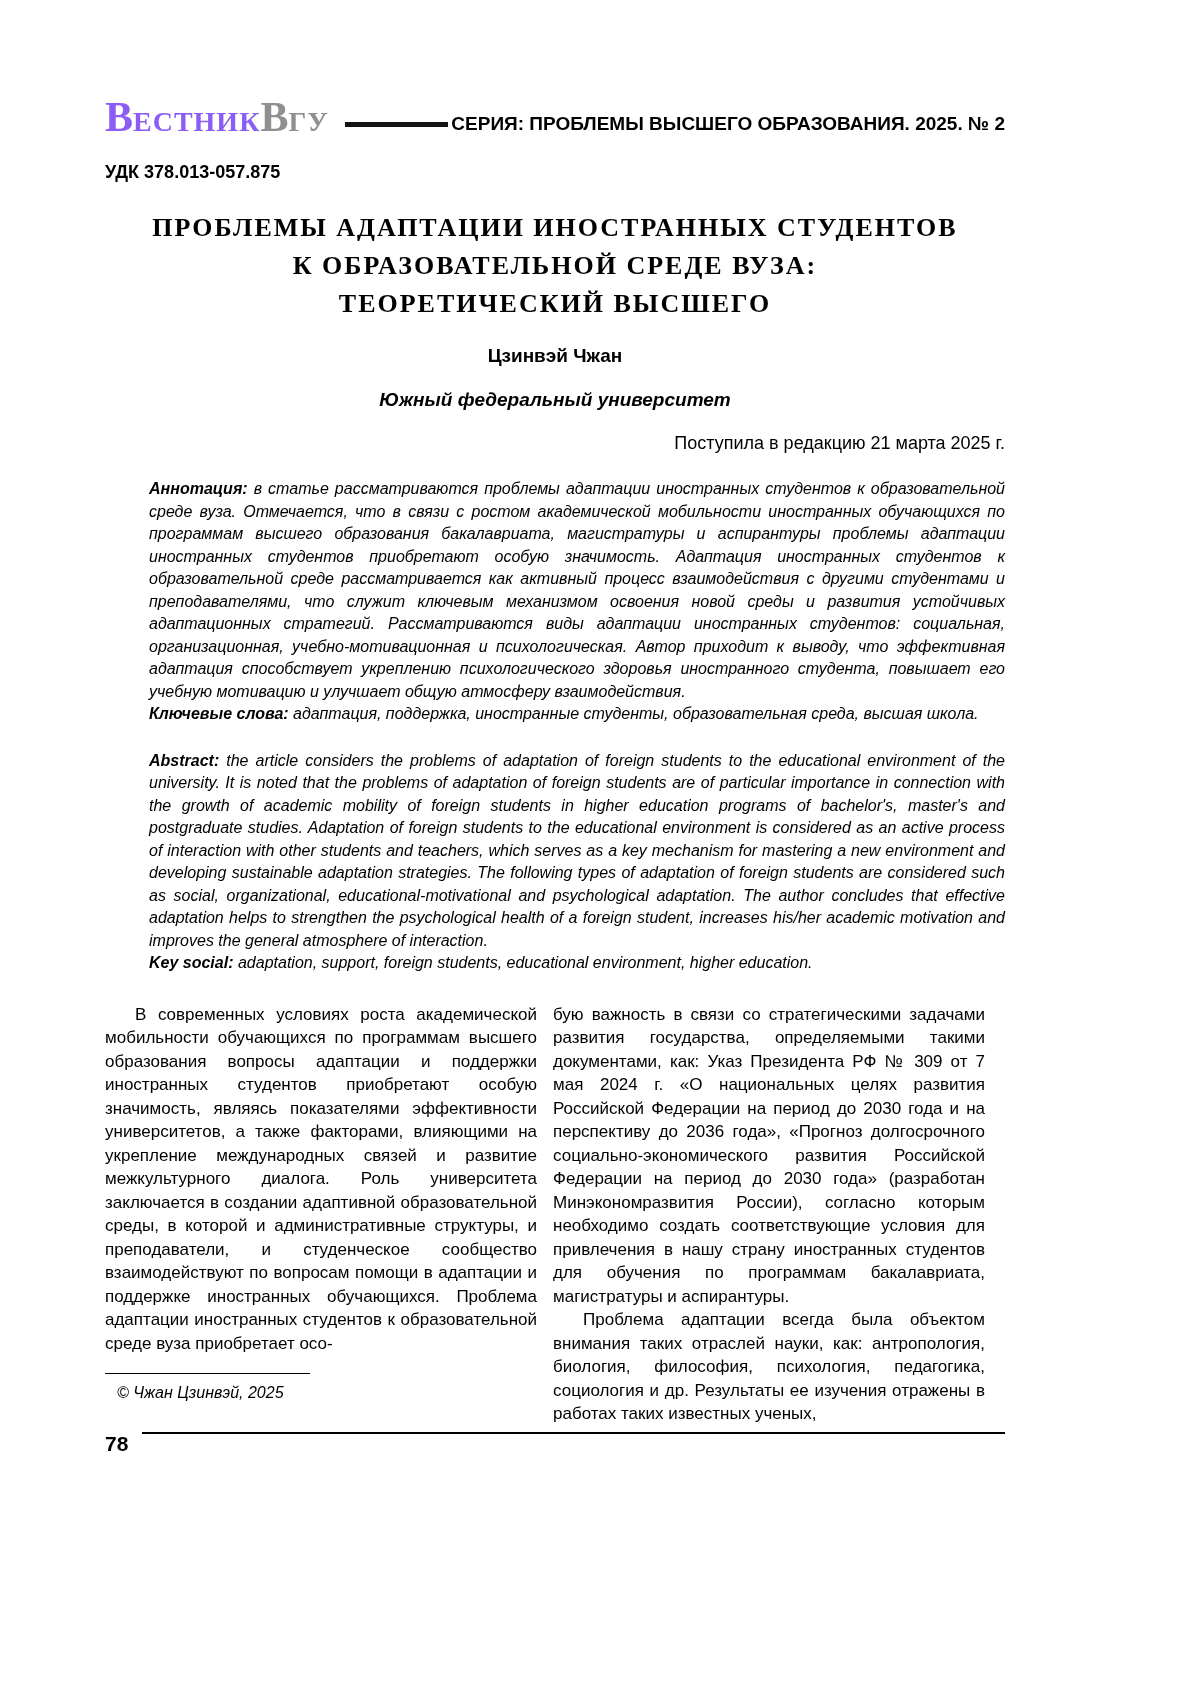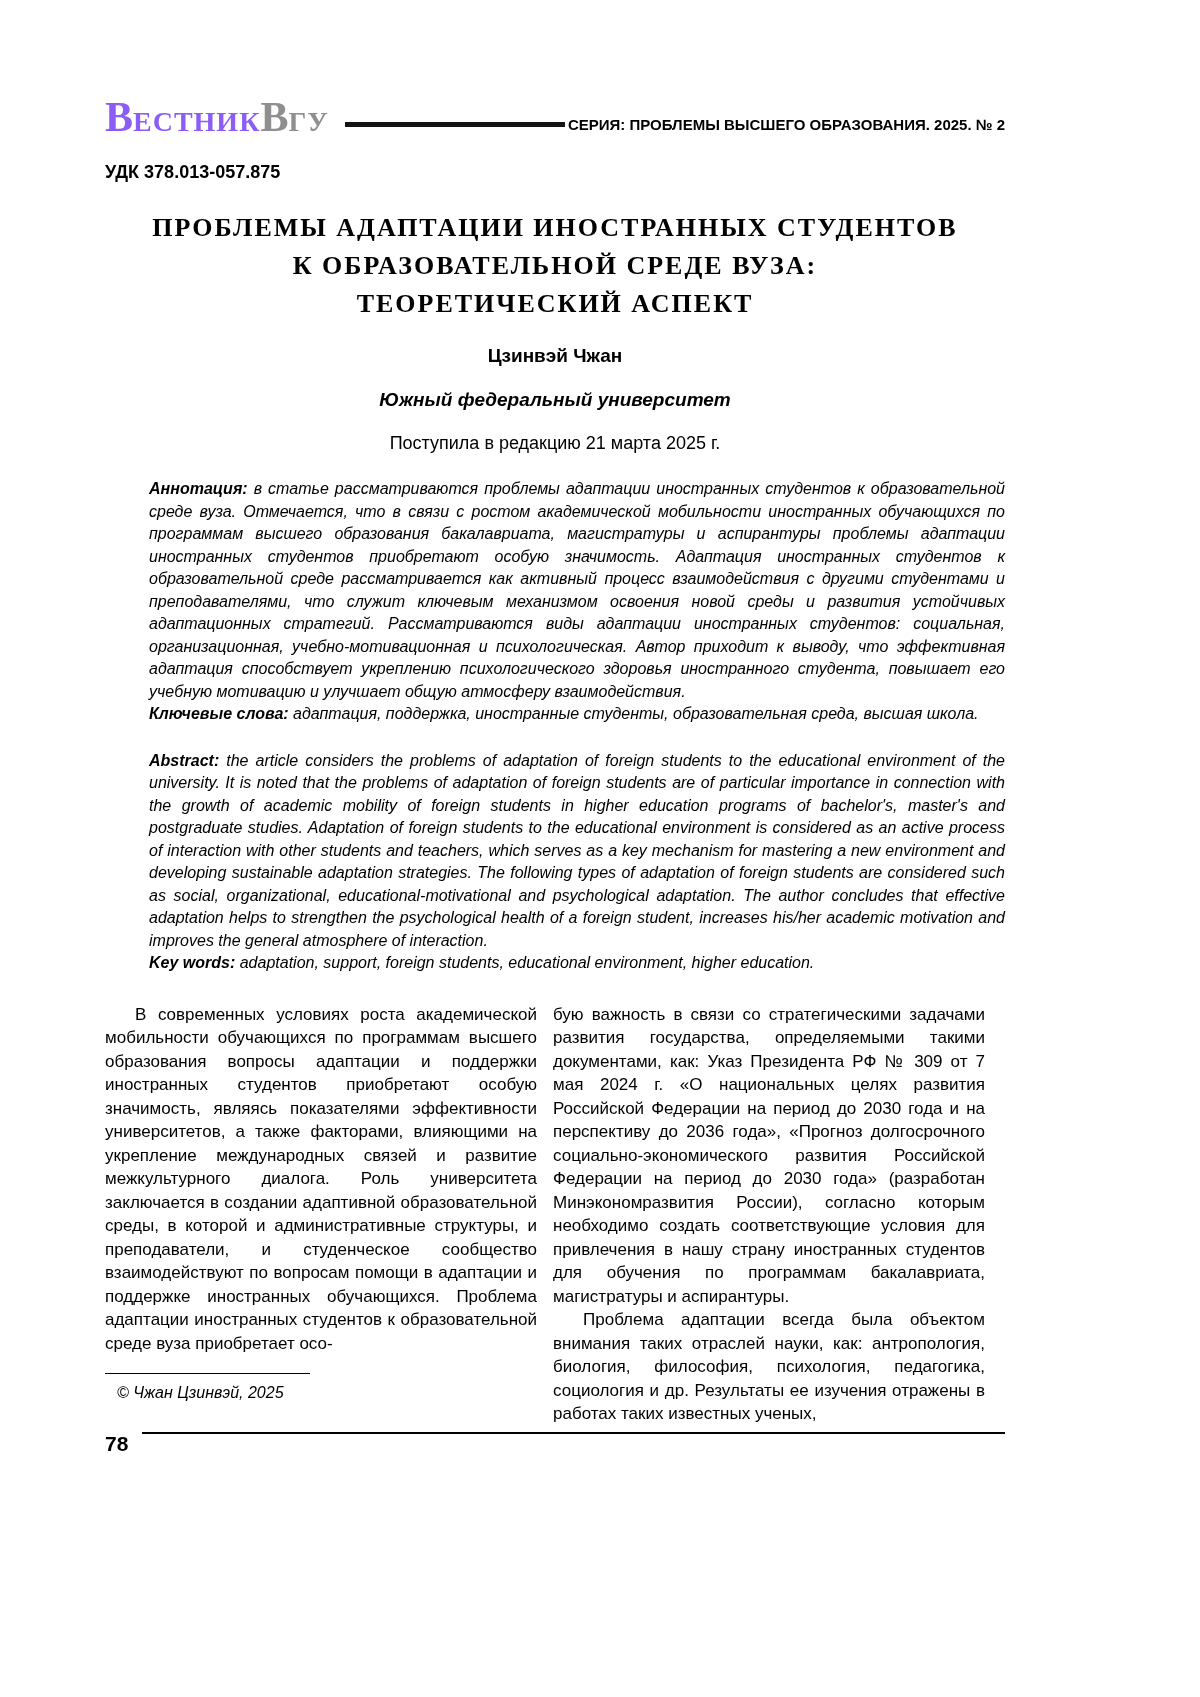--- a/index.html
+++ b/index.html
@@ -14,31 +14,31 @@
   .content { position: absolute; left: 105px; top: 0; width: 900px; padding-top: 96px; }
 
   
   .journal-header { display: flex; align-items: center; }
   .logo { white-space: nowrap; font-family: "Liberation Serif", serif; font-weight: bold; line-height: 1; }
   .logo-cap  { font-size: 42px; }
   .logo-rest { font-size: 28px; letter-spacing: 1px; }
   .logo-black { color: #8b5cf6; }
   .logo-gray  { color: #8f8f8f; margin-left: 0; }
   .header-rule { flex: 1; height: 5px; background: #141414; margin: 0 3px 0 16px; position: relative; top: 7px; }
-  .series { font-size: 15px; font-weight: bold; white-space: nowrap; position: relative; top: 7px; }
+  .series { font-size: 19px; font-weight: bold; white-space: nowrap; position: relative; top: 7px; }
 
   
   .udk { margin-top: 24px; font-size: 18px; font-weight: bold; }
 
   
   .title { margin: 26px 0 0 0; text-align: center; font-family: "Liberation Serif", serif;
            font-weight: bold; font-size: 26px; line-height: 38px; letter-spacing: 2px; }
   .author { margin-top: 22px; text-align: center; font-size: 19px; font-weight: bold; }
   .affiliation { margin-top: 22px; text-align: center; font-size: 19px; font-weight: bold; font-style: italic; }
-  .received { margin-top: 22px; text-align: center; font-size: 18px; }
+  .received { margin-top: 22px; text-align: right; font-size: 18px; }
 
   
   .abstract-block { margin: 24px 0 0 44px; font-size: 16px; line-height: 22.5px;
                     text-align: justify; font-style: italic; hyphens: auto; -webkit-hyphens: auto; }
   .abstract-block p { margin: 0; }
   .abstract-block .lbl { font-weight: bold; }
 
   
   .columns { display: flex; margin-top: 28px; gap: 16px; }
   .col { width: 432px; font-size: 17px; line-height: 23.5px; text-align: justify;
@@ -69,21 +69,21 @@
       </div>
       <div class="header-rule"></div>
       <div class="series">СЕРИЯ: ПРОБЛЕМЫ ВЫСШЕГО ОБРАЗОВАНИЯ. 2025. № 2</div>
     </div>
 
     <div class="udk">УДК 378.013-057.875</div>
 
     <h1 class="title">
       <div>ПРОБЛЕМЫ АДАПТАЦИИ ИНОСТРАННЫХ СТУДЕНТОВ</div>
       <div>К ОБРАЗОВАТЕЛЬНОЙ СРЕДЕ ВУЗА:</div>
-      <div>ТЕОРЕТИЧЕСКИЙ АСПЕКТ</div>
+      <div>ТЕОРЕТИЧЕСКИЙ ВЫСШЕГО</div>
     </h1>
 
     <div class="author">Цзинвэй Чжан</div>
     <div class="affiliation">Южный федеральный университет</div>
     <div class="received">Поступила в редакцию 21 марта 2025 г.</div>
 
     <div class="abstract-block" lang="ru">
       <p>
         <b class="lbl">Аннотация:</b>
         <span>в статье рассматриваются проблемы адаптации иностранных студентов к образовательной среде вуза. Отмечается, что в связи с ростом академической мобильности иностранных обучающихся по программам высшего образования бакалавриата, магистратуры и аспирантуры проблемы адаптации иностранных студентов приобретают особую значимость. Адаптация иностранных студентов к образовательной среде рассматривается как активный процесс взаимодействия с другими студентами и преподавателями, что служит ключевым механизмом освоения новой среды и развития устойчивых адаптационных стратегий. Рассматриваются виды адаптации иностранных студентов: социальная, организационная, учебно-мотивационная и психологическая. Автор приходит к выводу, что эффективная адаптация способствует укреплению психологического здоровья иностранного студента, повышает его учебную мотивацию и улучшает общую атмосферу взаимодействия.</span>
@@ -93,21 +93,21 @@
         <span>адаптация, поддержка, иностранные студенты, образовательная среда, высшая школа.</span>
       </p>
     </div>
 
     <div class="abstract-block" lang="en">
       <p>
         <b class="lbl">Abstract:</b>
         <span>the article considers the problems of adaptation of foreign students to the educational environment of the university. It is noted that the problems of adaptation of foreign students are of particular importance in connection with the growth of academic mobility of foreign students in higher education programs of bachelor's, master's and postgraduate studies. Adaptation of foreign students to the educational environment is considered as an active process of interaction with other students and teachers, which serves as a key mechanism for mastering a new environment and developing sustainable adaptation strategies. The following types of adaptation of foreign students are considered such as social, organizational, educational-motivational and psychological adaptation. The author concludes that effective adaptation helps to strengthen the psychological health of a foreign student, increases his/her academic motivation and improves the general atmosphere of interaction.</span>
       </p>
       <p>
-        <b class="lbl">Key words:</b>
+        <b class="lbl">Key social:</b>
         <span>adaptation, support, foreign students, educational environment, higher education.</span>
       </p>
     </div>
 
     <div class="columns" lang="ru">
       <div class="col">
         <p class="indent">В современных условиях роста академической мобильности обучающихся по программам высшего образования вопросы адаптации и поддержки иностранных студентов приобретают особую значимость, являясь показателями эффективности университетов, а также факторами, влияющими на укрепление международных связей и развитие межкультурного диалога. Роль университета заключается в создании адаптивной образовательной среды, в которой и административные структуры, и преподаватели, и студенческое сообщество взаимодействуют по вопросам помощи в адаптации и поддержке иностранных обучающихся. Проблема адаптации иностранных студентов к образовательной среде вуза приобретает осо-</p>
         <div class="footnote">
           <div class="footnote-rule"></div>
           <p>© Чжан Цзинвэй, 2025</p>

